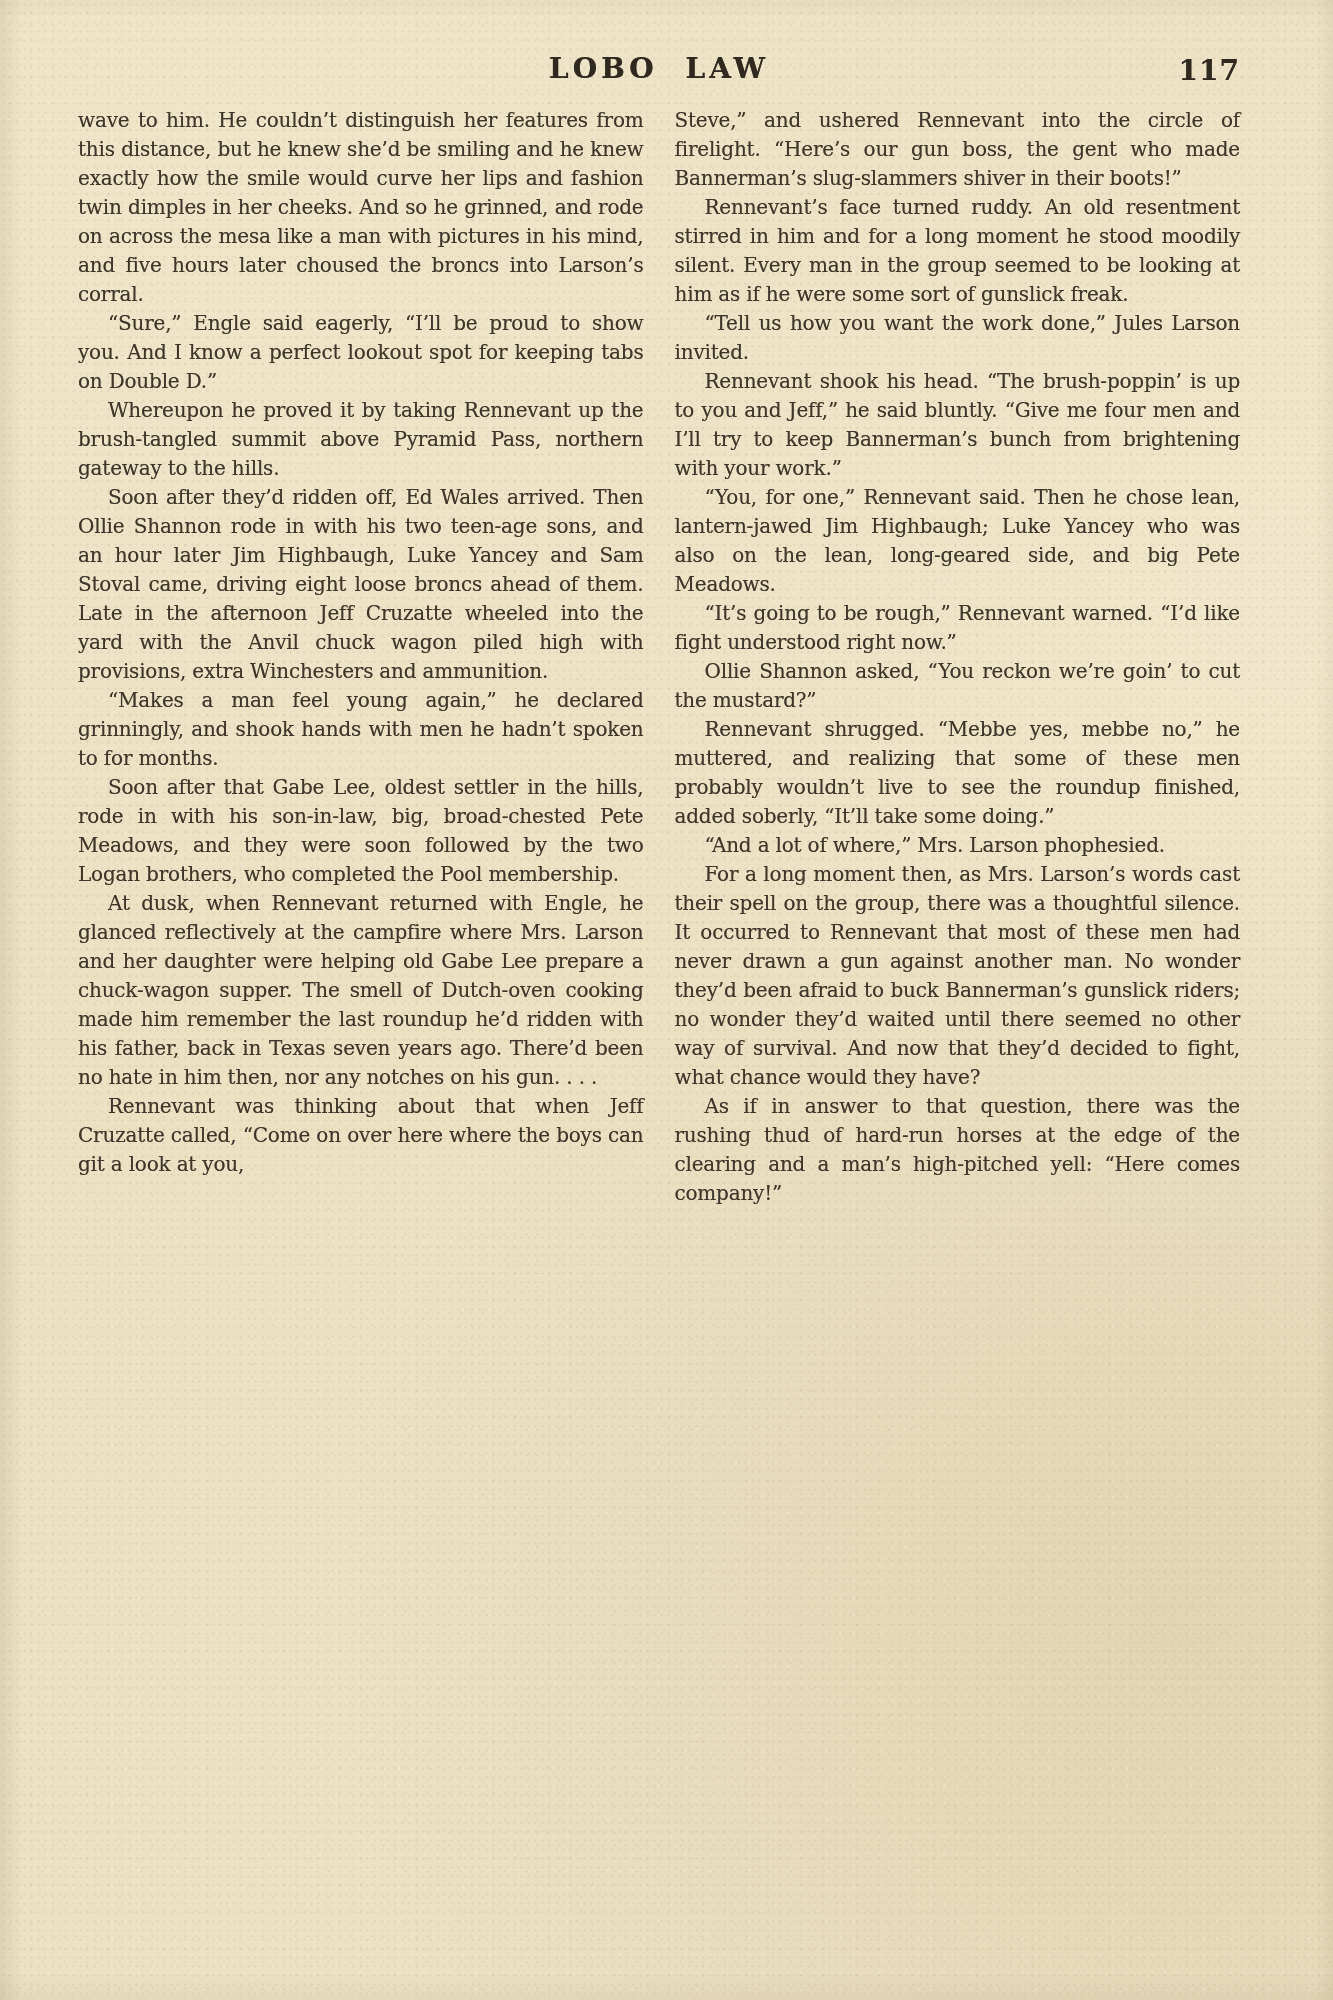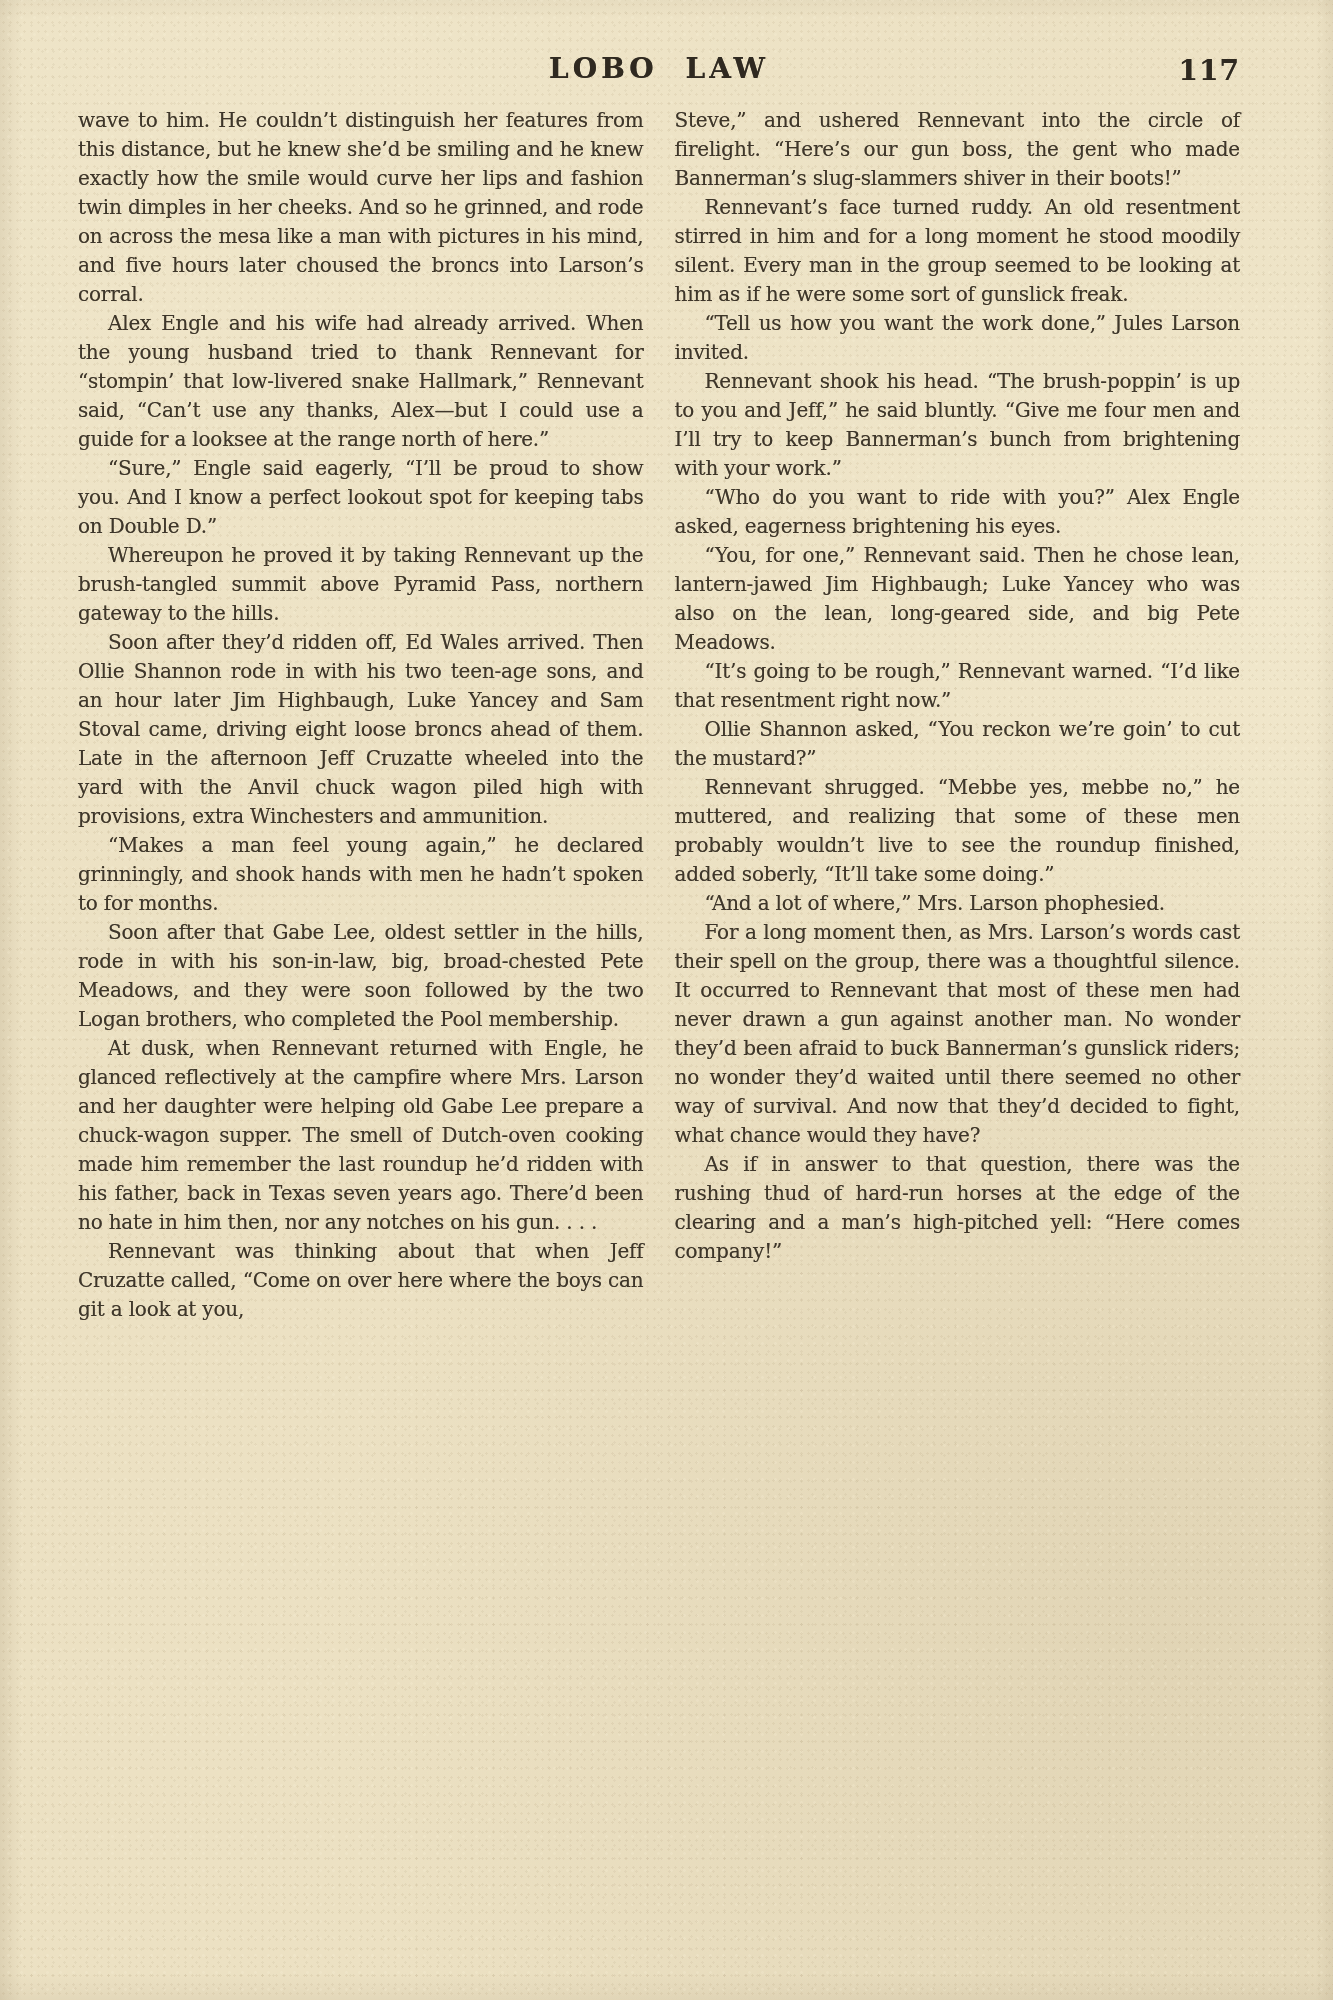--- a/index.html
+++ b/index.html
@@ -105,37 +105,35 @@
 
 <div class="content">
   <div class="running-head">
     <div class="book-title">LOBO LAW</div>
     <div class="folio">117</div>
   </div>
 
   <div class="columns">
     <div class="column">
         <p class="para no-indent">wave to him. He couldn’t distinguish her features from this distance, but he knew she’d be smiling and he knew exactly how the smile would curve her lips and fashion twin dimples in her cheeks. And so he grinned, and rode on across the mesa like a man with pictures in his mind, and five hours later choused the broncs into Larson’s corral.</p>
-        <p class="para">Alex Engle and his wife had already arrived. When the young husband tried to thank Rennevant for “stompin’ that low-livered snake Hallmark,” Rennevant said, “Can’t use any thanks, Alex—but I could use a guide for a looksee at the range north of here.”</p>
         <p class="para">“Sure,” Engle said eagerly, “I’ll be proud to show you. And I know a perfect lookout spot for keeping tabs on Double D.”</p>
         <p class="para">Whereupon he proved it by taking Rennevant up the brush-tangled summit above Pyramid Pass, northern gateway to the hills.</p>
         <p class="para">Soon after they’d ridden off, Ed Wales arrived. Then Ollie Shannon rode in with his two teen-age sons, and an hour later Jim Highbaugh, Luke Yancey and Sam Stoval came, driving eight loose broncs ahead of them. Late in the afternoon Jeff Cruzatte wheeled into the yard with the Anvil chuck wagon piled high with provisions, extra Winchesters and ammunition.</p>
         <p class="para">“Makes a man feel young again,” he declared grinningly, and shook hands with men he hadn’t spoken to for months.</p>
         <p class="para">Soon after that Gabe Lee, oldest settler in the hills, rode in with his son-in-law, big, broad-chested Pete Meadows, and they were soon followed by the two Logan brothers, who completed the Pool membership.</p>
         <p class="para">At dusk, when Rennevant returned with Engle, he glanced reflectively at the campfire where Mrs. Larson and her daughter were helping old Gabe Lee prepare a chuck-wagon supper. The smell of Dutch-oven cooking made him remember the last roundup he’d ridden with his father, back in Texas seven years ago. There’d been no hate in him then, nor any notches on his gun. . . .</p>
         <p class="para">Rennevant was thinking about that when Jeff Cruzatte called, “Come on over here where the boys can git a look at you,</p>
       </div>
     <div class="column">
         <p class="para no-indent">Steve,” and ushered Rennevant into the circle of firelight. “Here’s our gun boss, the gent who made Bannerman’s slug-slammers shiver in their boots!”</p>
         <p class="para">Rennevant’s face turned ruddy. An old resentment stirred in him and for a long moment he stood moodily silent. Every man in the group seemed to be looking at him as if he were some sort of gunslick freak.</p>
         <p class="para">“Tell us how you want the work done,” Jules Larson invited.</p>
         <p class="para">Rennevant shook his head. “The brush-poppin’ is up to you and Jeff,” he said bluntly. “Give me four men and I’ll try to keep Bannerman’s bunch from brightening with your work.”</p>
-        <p class="para">“Who do you want to ride with you?” Alex Engle asked, eagerness brightening his eyes.</p>
         <p class="para">“You, for one,” Rennevant said. Then he chose lean, lantern-jawed Jim Highbaugh; Luke Yancey who was also on the lean, long-geared side, and big Pete Meadows.</p>
-        <p class="para">“It’s going to be rough,” Rennevant warned. “I’d like that resentment right now.”</p>
+        <p class="para">“It’s going to be rough,” Rennevant warned. “I’d like fight understood right now.”</p>
         <p class="para">Ollie Shannon asked, “You reckon we’re goin’ to cut the mustard?”</p>
         <p class="para">Rennevant shrugged. “Mebbe yes, mebbe no,” he muttered, and realizing that some of these men probably wouldn’t live to see the roundup finished, added soberly, “It’ll take some doing.”</p>
         <p class="para">“And a lot of where,” Mrs. Larson phophesied.</p>
         <p class="para">For a long moment then, as Mrs. Larson’s words cast their spell on the group, there was a thoughtful silence. It occurred to Rennevant that most of these men had never drawn a gun against another man. No wonder they’d been afraid to buck Bannerman’s gunslick riders; no wonder they’d waited until there seemed no other way of survival. And now that they’d decided to fight, what chance would they have?</p>
         <p class="para">As if in answer to that question, there was the rushing thud of hard-run horses at the edge of the clearing and a man’s high-pitched yell: “Here comes company!”</p>
       </div>
   </div>
 </div>
 
 </body></html>

